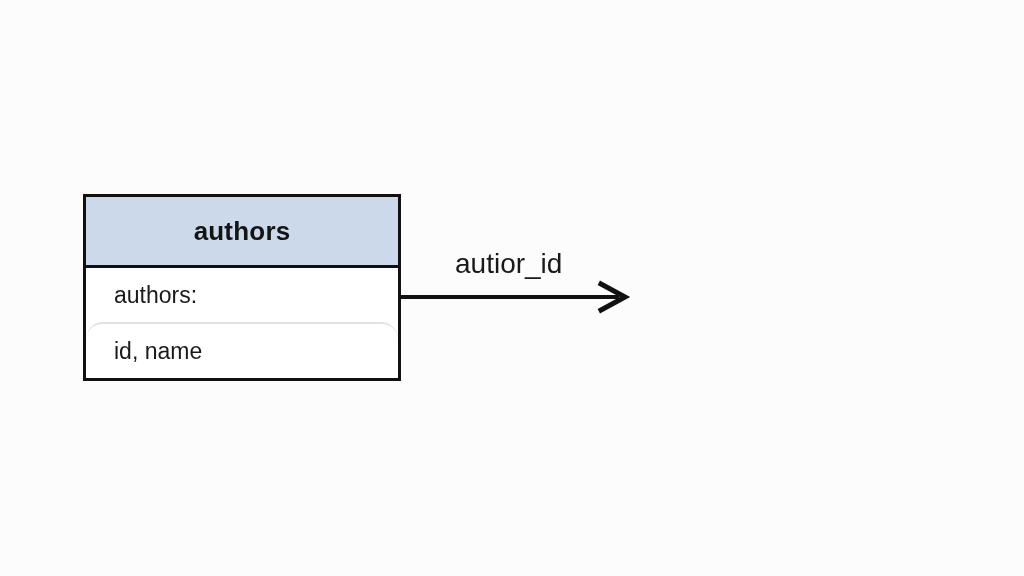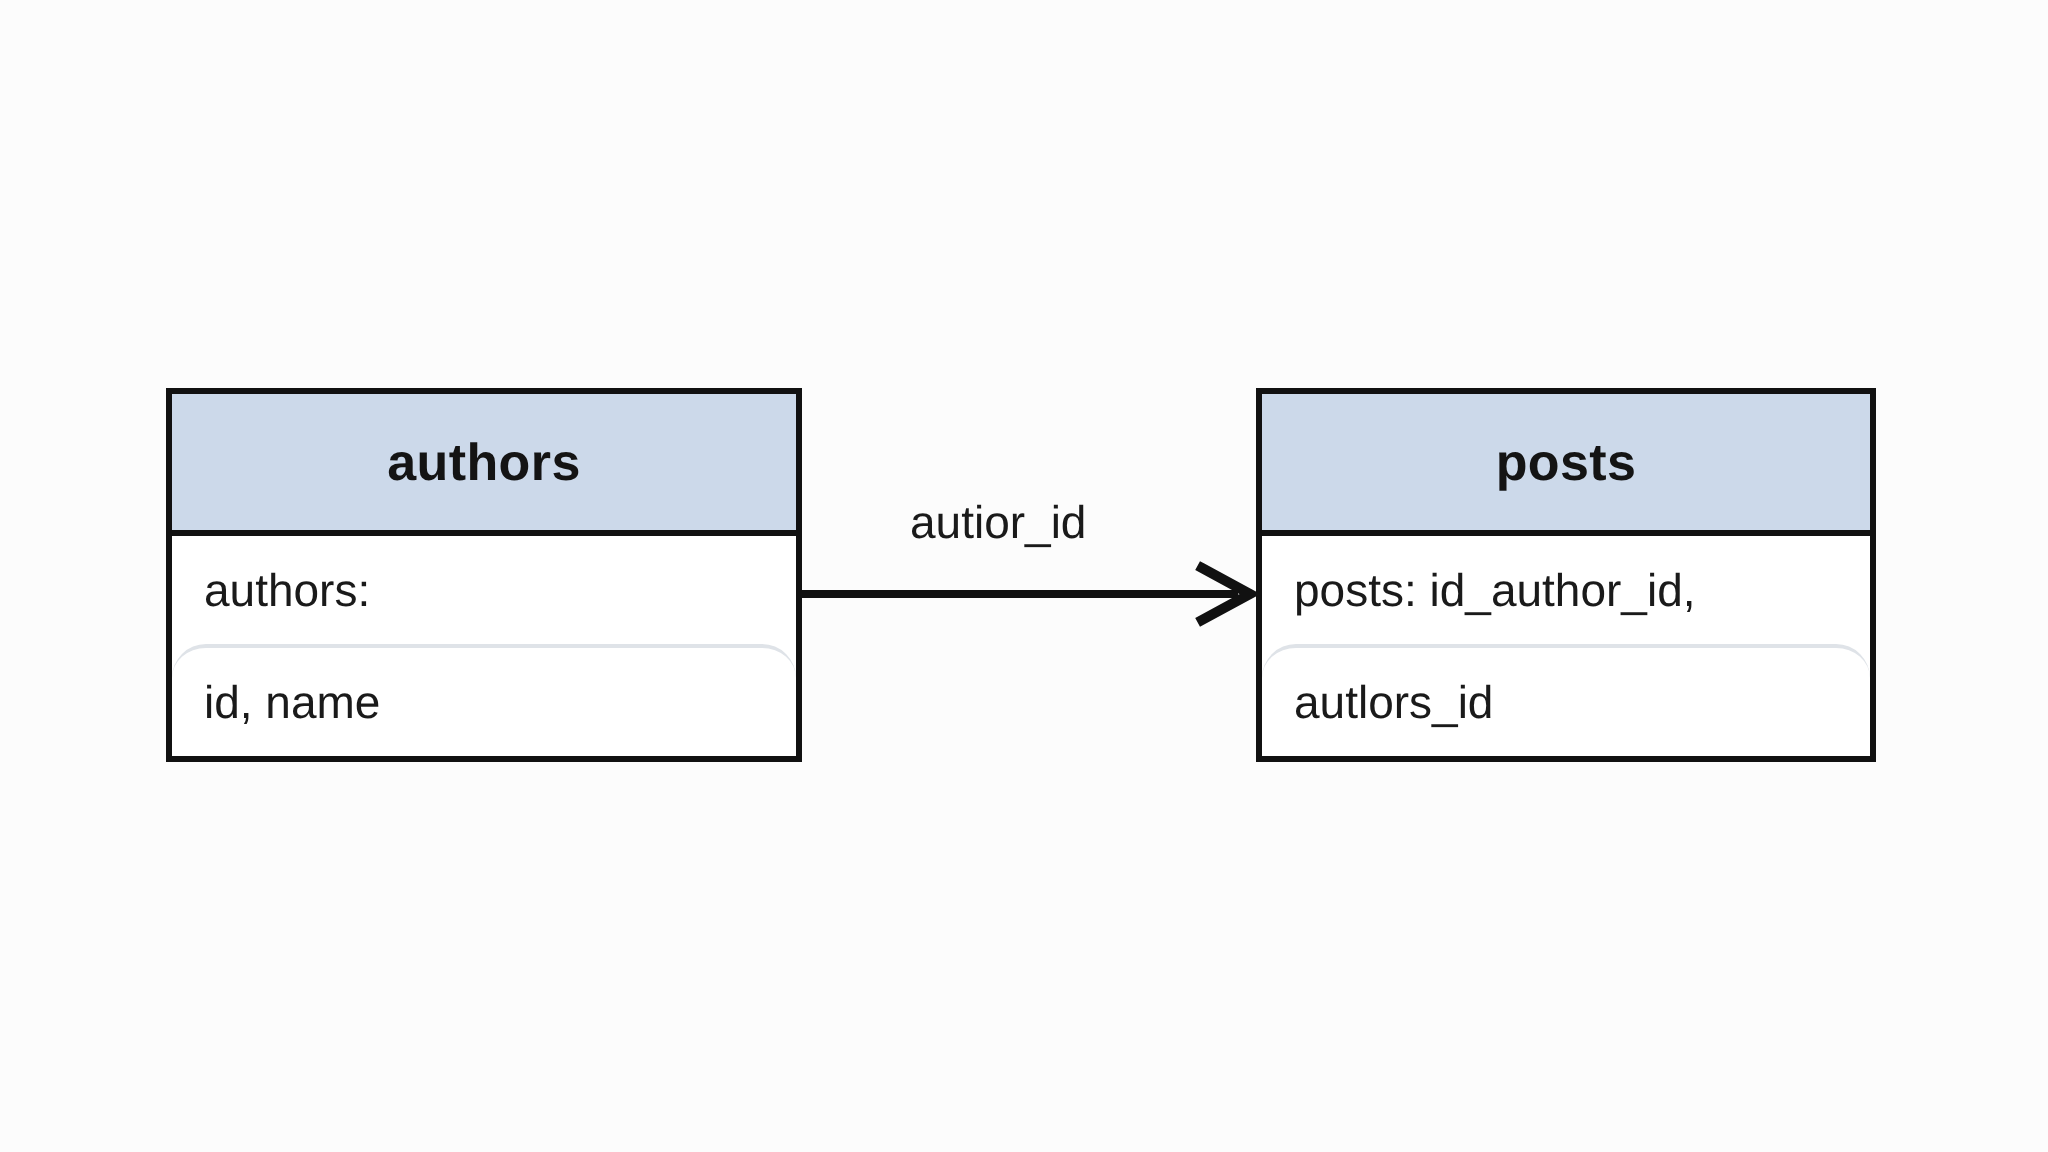--- a/index.html
+++ b/index.html
@@ -64,21 +64,21 @@
     height: 110px;
     display: flex;
     flex-direction: column;
   }
 
   .entity-row {
     box-sizing: border-box;
     flex: 1 1 0;
     display: flex;
     align-items: center;
-    padding-left: 16px;
+    padding-left: 28px;
     font-size: 23px;
     color: #1a1a1a;
     white-space: nowrap;
     overflow: hidden;
   }
 
   .entity-row + .entity-row {
     border-top: 2px solid #dfe3e8;
     border-radius: 17px;
   }
@@ -96,21 +96,21 @@
     position: absolute;
     left: 0;
     top: 0;
     display: block;
   }
 
   .relationship-label {
     position: absolute;
     left: 60px;
     top: 8px;
-    font-size: 23px;
+    font-size: 28px;
     color: #1a1a1a;
     white-space: nowrap;
   }
 </style>
 </head>
 <body>
 
 <div id="canvas">
 
   <div class="entity" id="entity-authors">
@@ -124,23 +124,14 @@
   </div>
 
   <div id="relationship">
     <svg width="240" height="80" viewBox="0 0 240 80" aria-hidden="true">
       <line x1="4" y1="57" x2="224" y2="57" stroke="#111111" stroke-width="4"></line>
       <polyline points="206,44 230,57 206,70" fill="none" stroke="#111111" stroke-width="5" stroke-linecap="square" stroke-linejoin="miter"></polyline>
     </svg>
     <span class="relationship-label">autior_id</span>
   </div>
 
-  <div class="entity" id="entity-posts">
-    <div class="entity-header">
-      <span class="entity-title">posts</span>
-    </div>
-    <div class="entity-body">
-      <div class="entity-row">posts: id_author_id,</div>
-      <div class="entity-row">autlors_id</div>
-    </div>
-  </div>
 
 </div>
 
 </body></html>

